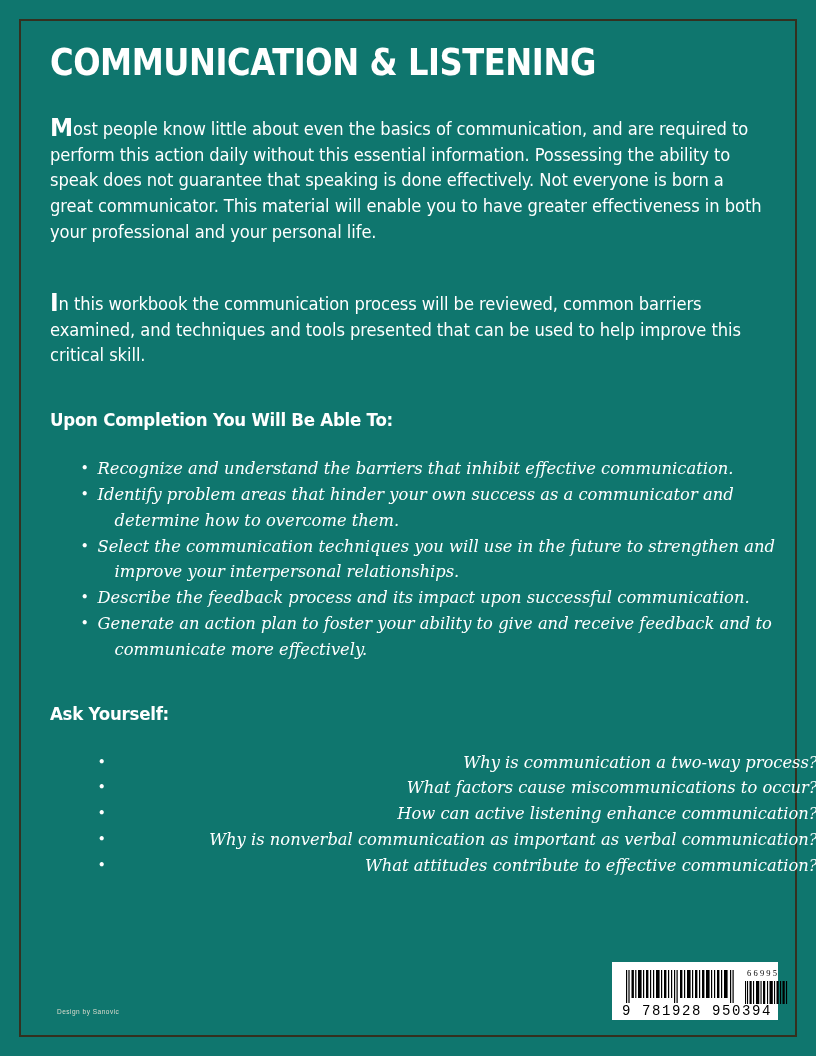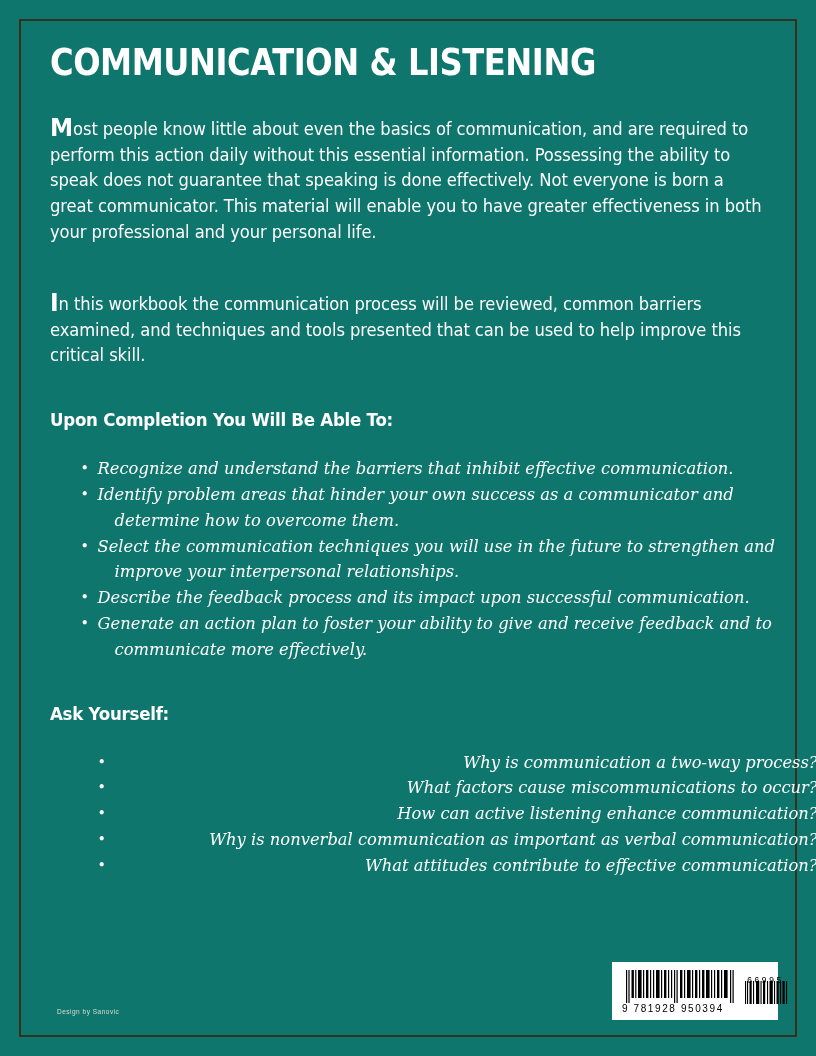--- a/index.html
+++ b/index.html
@@ -142,31 +142,31 @@
   }
   .bars {
     width: 100%;
     height: 100%;
     display: block;
   }
   #isbn-digits {
     position: absolute;
     left: 10px;
     top: 41px;
-    font-family: Liberation Sans, sans-serif;
-    font-size: 10px;
+    font-family: Liberation Mono, monospace;
+    font-size: 14px;
     color: #000000;
     letter-spacing: 1.6px;
     white-space: nowrap;
   }
   #addon-digits {
     position: absolute;
     left: 135px;
-    top: 14px;
-    font-family: Liberation Mono, monospace;
+    top: 6px;
+    font-family: Liberation Serif, serif;
     font-size: 8.5px;
     color: #000000;
     letter-spacing: 2.2px;
     white-space: nowrap;
   }
 
   
   #designer-credit {
     position: absolute;
     left: 57px;

